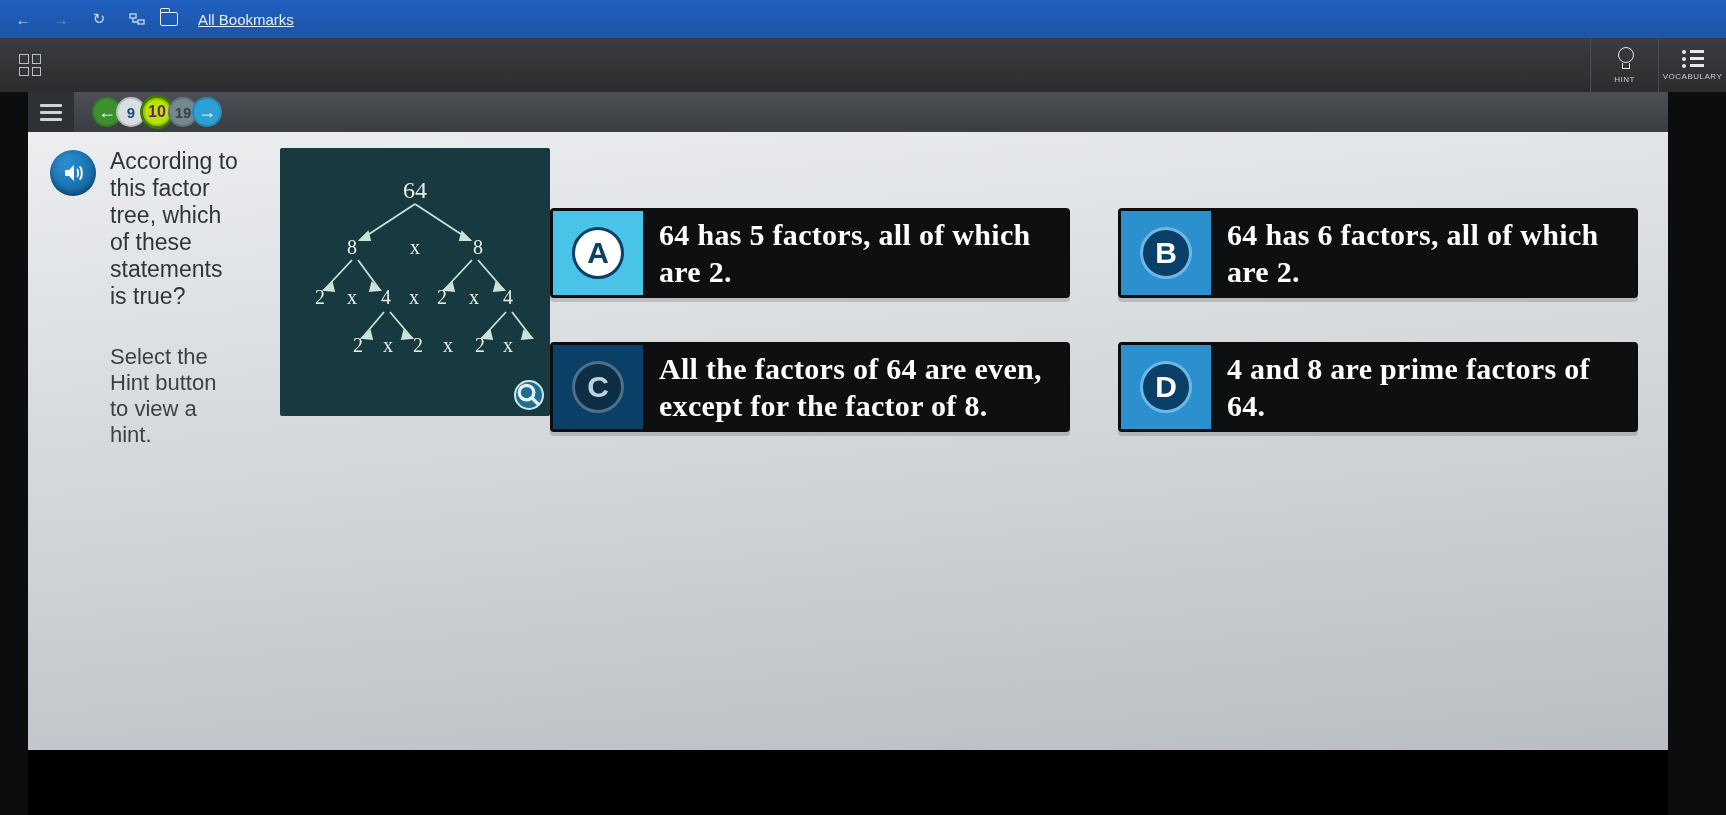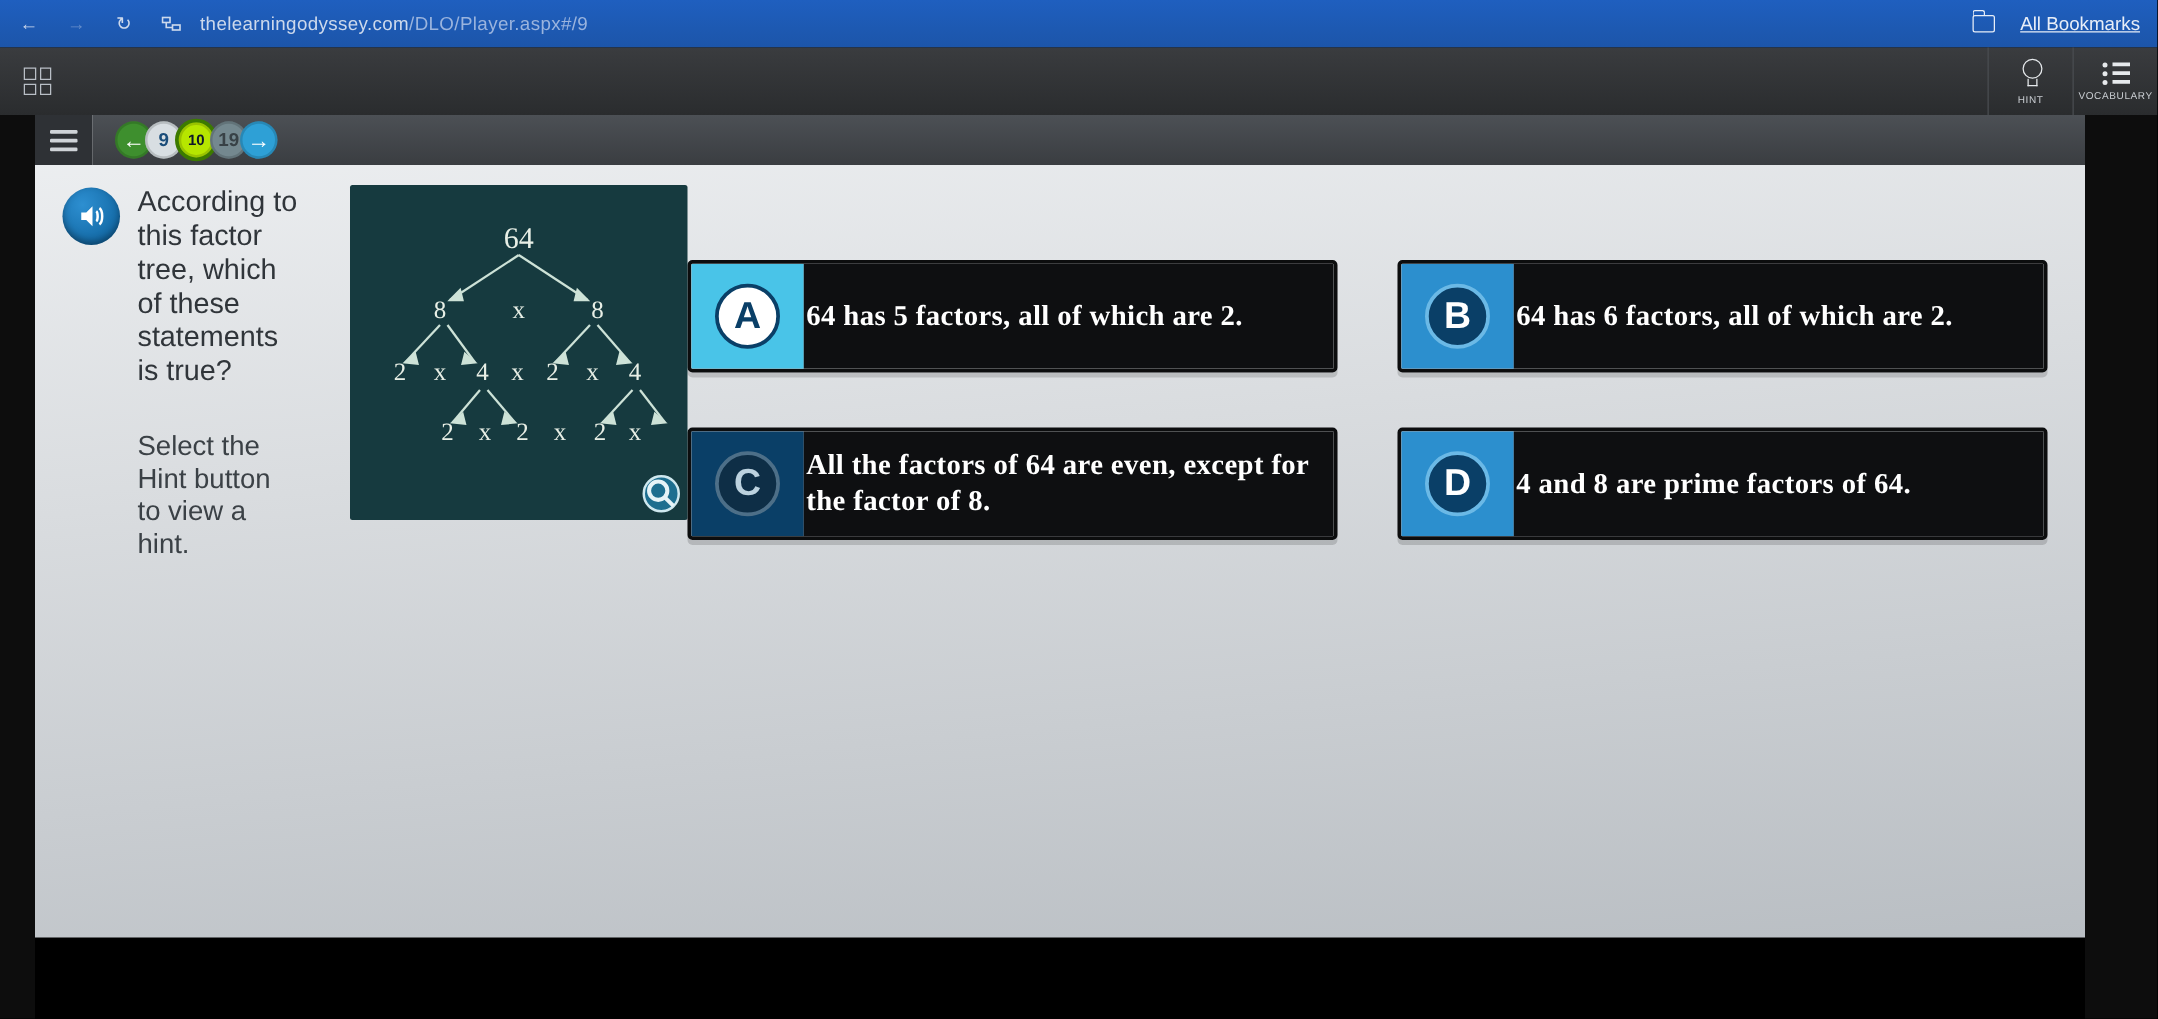--- a/index.html
+++ b/index.html
@@ -36,64 +36,61 @@
   .stage { flex:1; background:linear-gradient(175deg,#eef0f2 0%,#d9dcdf 40%,#b9bec3 100%); position:relative; display:flex; flex-direction:column; }
   
   .crumb-row { height:40px; display:flex; align-items:center; }
   .ham { width:46px; height:40px; background:#2e3135; display:flex; flex-direction:column; justify-content:center; align-items:center; gap:4px; }
   .ham .bar { width:22px; height:3px; background:#cfd3d7; border-radius:1px; }
   .crumb-track { flex:1; height:40px; background:linear-gradient(#4c5055,#3a3d41); display:flex; align-items:center; padding:0 12px 0 18px; position:relative; }
   .crumb-group { display:flex; align-items:center; }
   .pill { width:30px; height:30px; border-radius:50%; display:flex; align-items:center; justify-content:center; font-weight:700; font-size:15px; box-shadow:0 0 0 2px rgba(0,0,0,.15) inset; position:relative; }
   .pill-nav { background:#3e8f2e; color:#fff; font-size:18px; }
   .pill-9 { background:#d8dee2; color:#1a4d7a; margin-left:-6px; }
-  .pill-10 { background:#b6e600; color:#0f172a; border:3px solid #3c7a00; width:34px; height:34px; margin-left:-6px; font-size:12px; }
+  .pill-10 { background:#b6e600; color:#701a75; border:3px solid #3c7a00; width:34px; height:34px; margin-left:-6px; font-size:16px; }
   .pill-11 { background:#74888f; color:#384146; margin-left:-6px; }
   .pill-nav2 { background:#2ea0d6; color:#fff; font-size:18px; margin-left:-6px; }
   .connector { position:absolute; left:22px; right:auto; height:4px; background:#2c2f33; top:18px; width:140px; z-index:-1; }
   
   .qbody { padding:16px 30px 0 22px; display:flex; flex-direction:row; }
   .qtop { display:flex; gap:14px; }
   .speaker { width:46px; height:46px; border-radius:50%; background:radial-gradient(circle at 35% 30%,#2d8fd1,#0a5c96); display:flex; align-items:center; justify-content:center; color:#fff; flex-shrink:0; margin-top:2px; box-shadow:inset 0 -3px 6px rgba(0,0,0,.35); }
   .speaker svg { width:24px; height:24px; }
   .qtext-col { flex:1; }
   .q-main { font-size:23px; color:#30353a; font-weight:500; }
   .q-sub { font-size:22px; color:#3b4146; margin-top:34px; }
   
   .figure { width:270px; height:268px; background:#163a3f; border-radius:2px; position:relative; color:#e6efe9; align-self:flex-start; flex-shrink:0; margin-left:26px; box-shadow:none; }
   .figure svg { width:100%; height:100%; }
   .magnify { position:absolute; right:6px; bottom:6px; width:30px; height:30px; border-radius:50%; background:#1d6e8f; border:2px solid #cfe8ef; display:flex; align-items:center; justify-content:center; color:#e6f3f7; }
   
   .answers { margin:60px auto 0; display:grid; grid-template-columns:520px 520px; gap:28px 48px; }
   .ans { display:flex; height:90px; border:3px solid #0c0d0e; border-radius:4px; overflow:hidden; cursor:pointer; box-shadow:0 4px 0 rgba(0,0,0,.15); }
   .ans .badge-col { width:90px; display:flex; align-items:center; justify-content:center; }
   .ans .badge { width:52px; height:52px; border-radius:50%; display:flex; align-items:center; justify-content:center; font-size:30px; font-weight:700; }
-  .ans .txt { flex:1; background:#0e0f11; color:#fff; display:flex; align-items:center; padding:0 2px; font-size:23px; font-family:Georgia,'Times New Roman',serif; line-height:1.25; font-weight:600; letter-spacing:.3px; }
+  .ans .txt { flex:1; background:#0e0f11; color:#fff; display:flex; align-items:center; padding:0 16px; font-size:30px; font-family:Georgia,'Times New Roman',serif; line-height:1.25; font-weight:600; letter-spacing:.3px; }
   .ans-a .badge-col { background:#49c4e8; } .ans-a .badge { background:#fff; color:#0a3f67; border:3px solid #0a3f67; }
   .ans-b .badge-col { background:#2c8fce; } .ans-b .badge { background:#0a3f67; color:#fff; border:3px solid #6bb9e6; }
   .ans-c .badge-col { background:#0a3f67; } .ans-c .badge { background:#0e2e46; color:#bcd2df; border:3px solid #4d6f88; }
   .ans-d .badge-col { background:#2c8fce; } .ans-d .badge { background:#0a3f67; color:#fff; border:3px solid #6bb9e6; }
   .ft-txt { font:20px/1 Georgia,serif; fill:#e8efe6; }
 </style>
 </head>
 <body>
 
 <div class="browser-bar">
   <div class="nav-ico">←</div>
   <div class="nav-ico" style="opacity:.4">→</div>
   <div class="nav-ico">↻</div>
   <div class="nav-ico" style="margin-right:14px">
     <svg width="16" height="16" viewBox="0 0 16 16">
         <rect x="1" y="3" width="6" height="4" fill="none" stroke="#cdd9ec" stroke-width="1.3"></rect>
         <rect x="9" y="9" width="6" height="4" fill="none" stroke="#cdd9ec" stroke-width="1.3"></rect>
         <path d="M4 7v4h5" fill="none" stroke="#cdd9ec" stroke-width="1.3"></path>
       </svg>
-  </div>
-  <div class="url">
-    <span>thelearningodyssey.com</span><span class="dim">/DLO/Player.aspx#/9</span>
   </div>
   <div class="bookmarks">
     <span class="folder-ico"></span>
     <span>All Bookmarks</span>
   </div>
 </div>
 
 <div class="app-bar">
   <div class="grid-ico-w">
     <div class="grid-ico">

